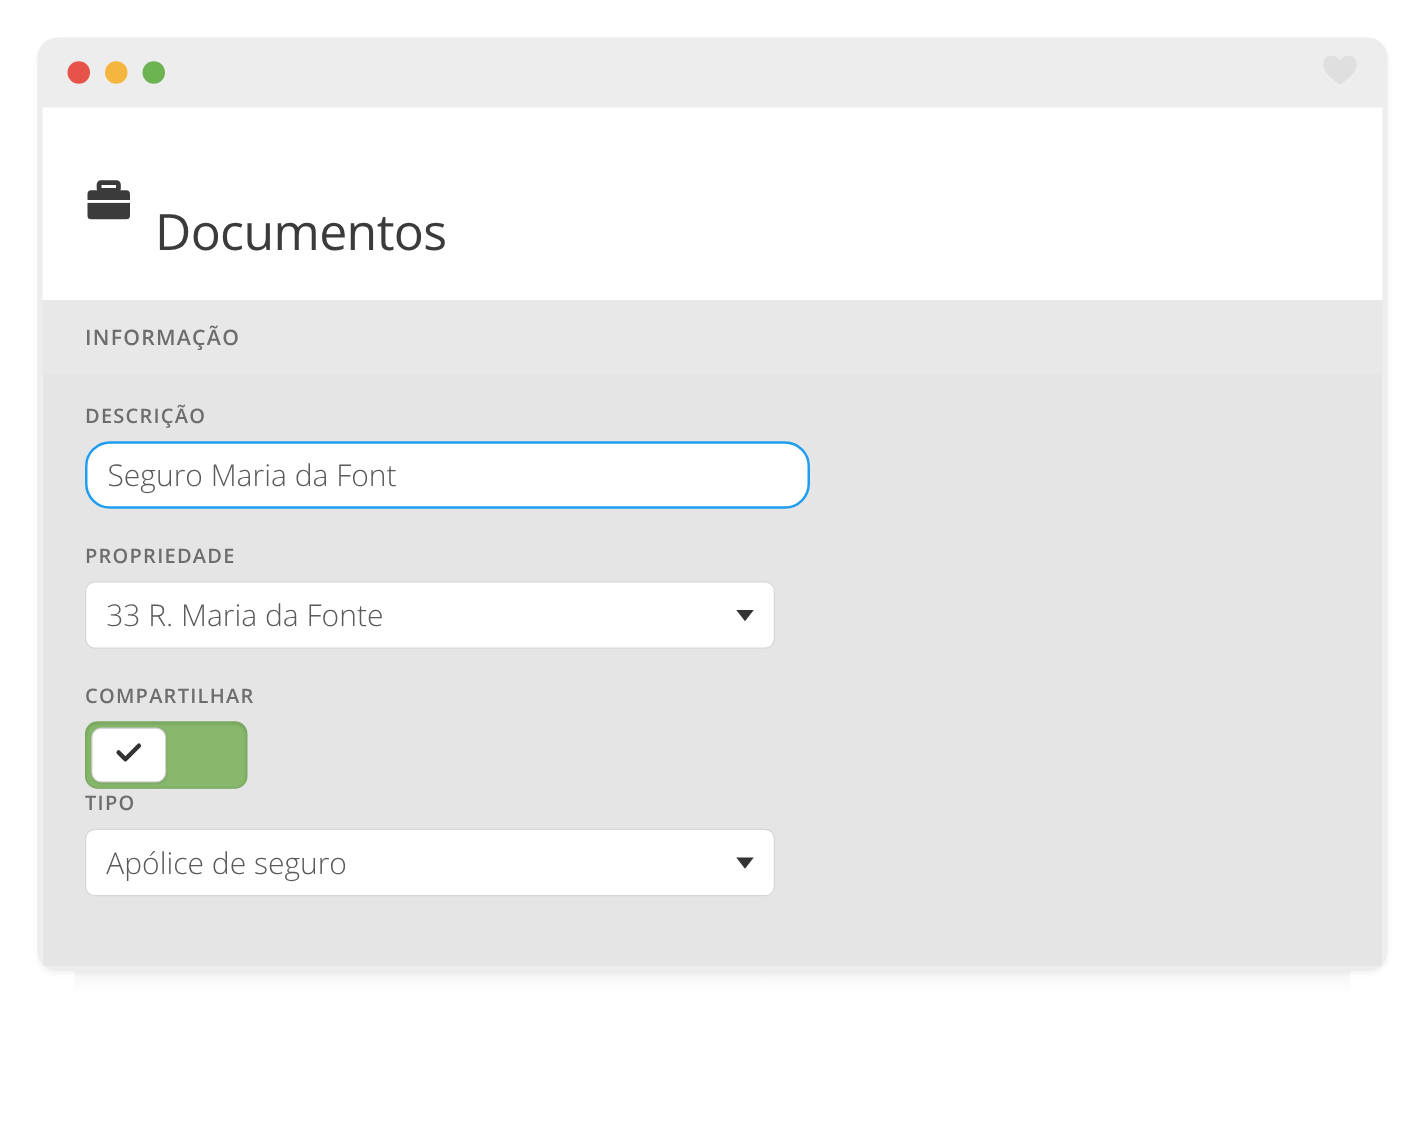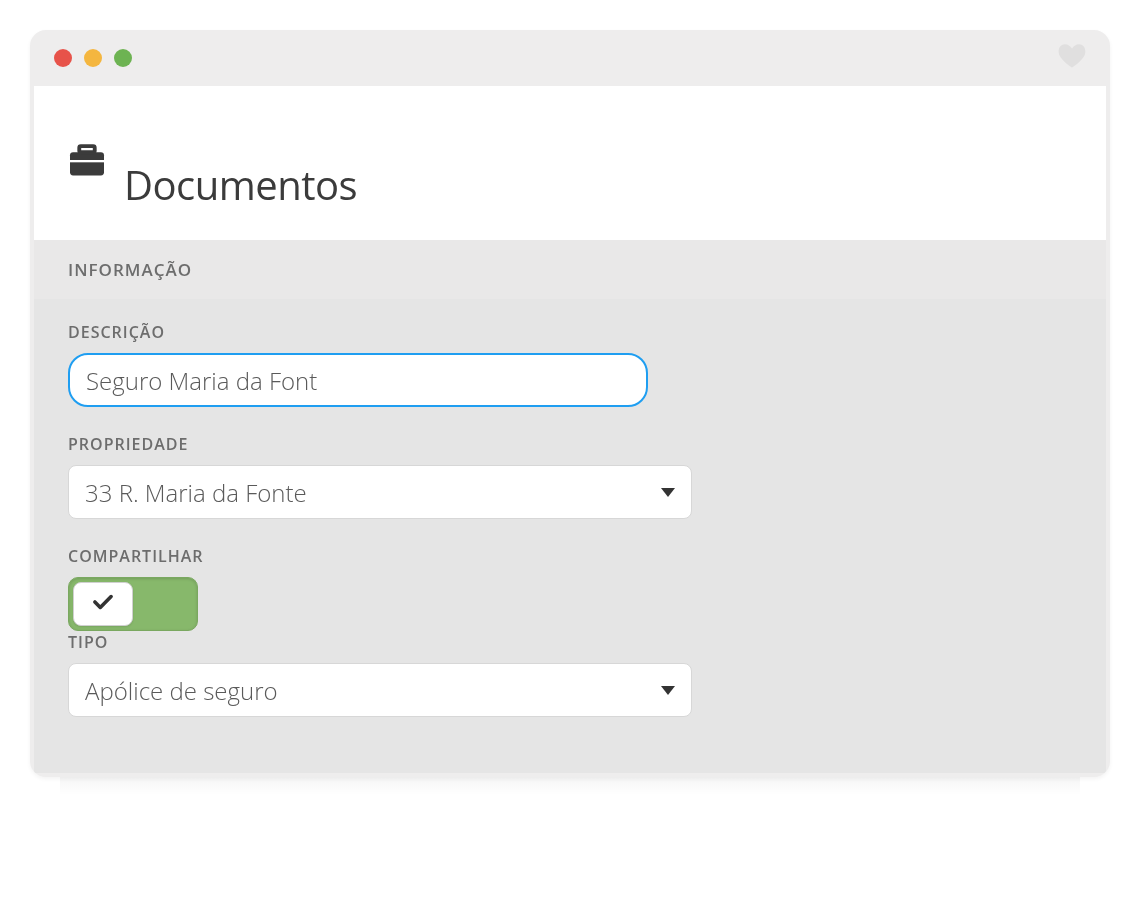--- a/index.html
+++ b/index.html
@@ -96,21 +96,21 @@
       font-weight: 300;
       color: #5a5a5a;
       background: #ffffff;
       border: 2px solid #1f9ef1;
       border-radius: 20px;
       outline: none;
       font-family: inherit;
     }
     .select-wrapper {
       position: relative;
-      width: 624px;
+      width: 552px;
     }
     .select-control {
       width: 100%;
       height: 54px;
       padding: 0 16px;
       font-size: 24px;
       font-weight: 300;
       color: #5a5a5a;
       background: #ffffff;
       border: 1px solid #d7d7d7;

